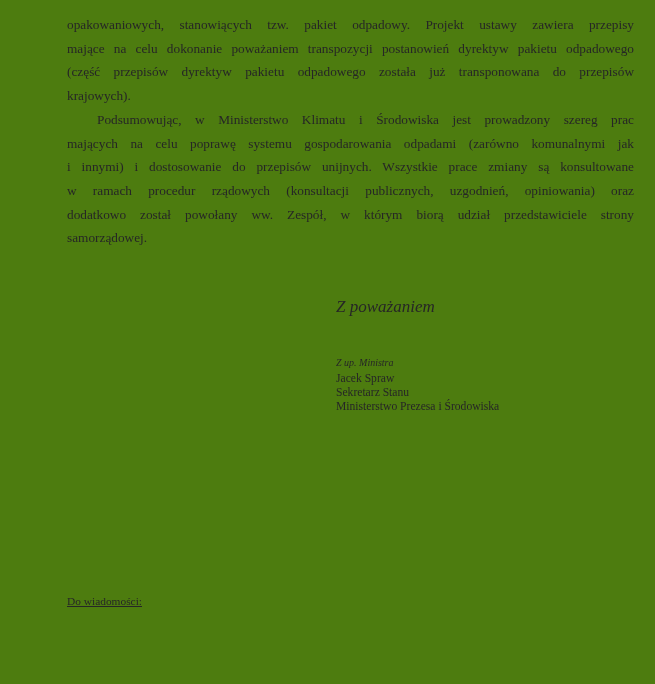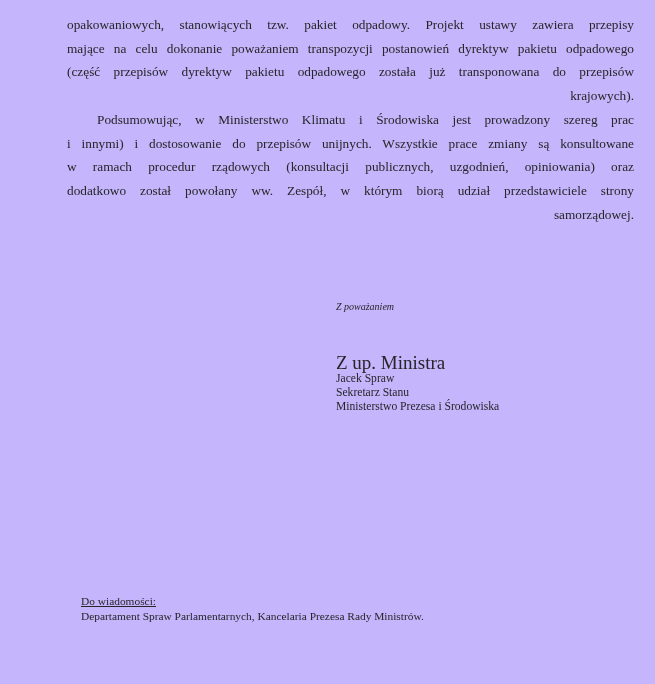--- a/index.html
+++ b/index.html
@@ -4,70 +4,71 @@
 <style>
   html, body {
     margin: 0;
     padding: 0;
     background: #ffffff;
   }
   .page {
     position: relative;
     width: 655px;
     height: 684px;
-    background: #c4b5fd;
+    background: #4d7c0f;
     overflow: hidden;
     font-family: "Liberation Serif", "DejaVu Serif", serif;
     color: #262626;
   }
   .letter-body {
     position: absolute;
     left: 67px;
     top: 13px;
     width: 567px;
     font-size: 13.3px;
     line-height: 23.7px;
     color: #262626;
   }
   .paragraph { margin: 0; }
   .line {
-    text-align: right;
+    text-align: left;
     white-space: normal;
     text-justify: inter-word;
   }
   .line.just {
     text-align: justify;
     text-align-last: justify;
   }
   .line.indent {
     text-indent: 30px;
   }
   .closing {
     position: absolute;
     left: 336px;
     top: 299px;
-    font-size: 10px;
+    font-size: 17px;
     font-style: italic;
     line-height: 16px;
   }
   .signature-block {
     position: absolute;
     left: 336px;
     top: 355px;
     font-size: 11.6px;
     line-height: 14px;
   }
   .sig-auth {
-    font-size: 19px;
+    font-style: italic;
+    font-size: 10px;
     line-height: 16px;
     margin-bottom: 1px;
   }
   .cc-block {
     position: absolute;
-    left: 81px;
+    left: 67px;
     top: 594px;
     font-size: 11.4px;
     line-height: 14.5px;
   }
   .cc-heading {
     text-decoration: underline;
   }
 </style>
 </head>
 <body>
@@ -76,34 +77,34 @@
 
   <div class="letter-body">
     <div class="paragraph">
         <div class="line just">opakowaniowych, stanowiących tzw. pakiet odpadowy. Projekt ustawy zawiera przepisy</div>
         <div class="line just">mające na celu dokonanie poważaniem transpozycji postanowień dyrektyw pakietu odpadowego</div>
         <div class="line just">(część przepisów dyrektyw pakietu odpadowego została już transponowana do przepisów</div>
         <div class="line">krajowych).</div>
       </div>
     <div class="paragraph">
         <div class="line just indent">Podsumowując, w Ministerstwo Klimatu i Środowiska jest prowadzony szereg prac</div>
+        <div class="line just">mających na celu poprawę systemu gospodarowania odpadami (zarówno komunalnymi jak</div>
         <div class="line just">i innymi) i dostosowanie do przepisów unijnych. Wszystkie prace zmiany są konsultowane</div>
         <div class="line just">w ramach procedur rządowych (konsultacji publicznych, uzgodnień, opiniowania) oraz</div>
         <div class="line just">dodatkowo został powołany ww. Zespół, w którym biorą udział przedstawiciele strony</div>
         <div class="line">samorządowej.</div>
       </div>
   </div>
 
   <div class="closing">Z poważaniem</div>
 
   <div class="signature-block">
     <div class="sig-auth">Z up. Ministra</div>
     <div class="sig-line">Jacek Spraw</div>
     <div class="sig-line">Sekretarz Stanu</div>
     <div class="sig-line">Ministerstwo Prezesa i Środowiska</div>
   </div>
 
   <div class="cc-block">
     <div class="cc-heading">Do wiadomości:</div>
-    <div class="cc-recipient">Departament Spraw Parlamentarnych, Kancelaria Prezesa Rady Ministrów.</div>
   </div>
 
 </div>
 
 </body></html>

